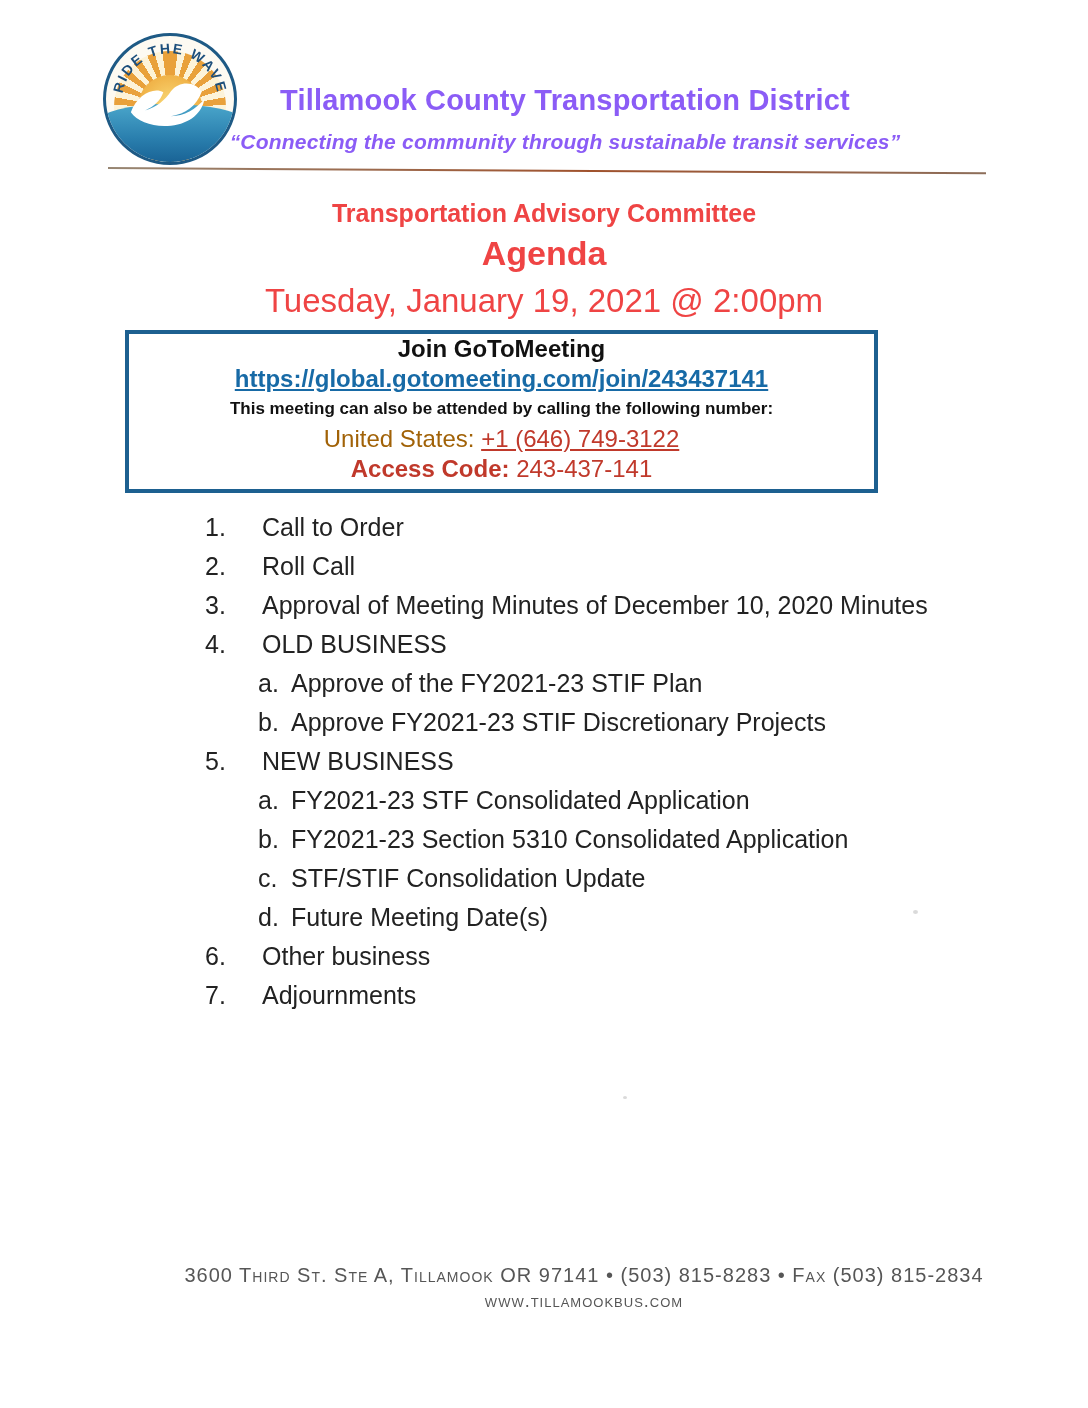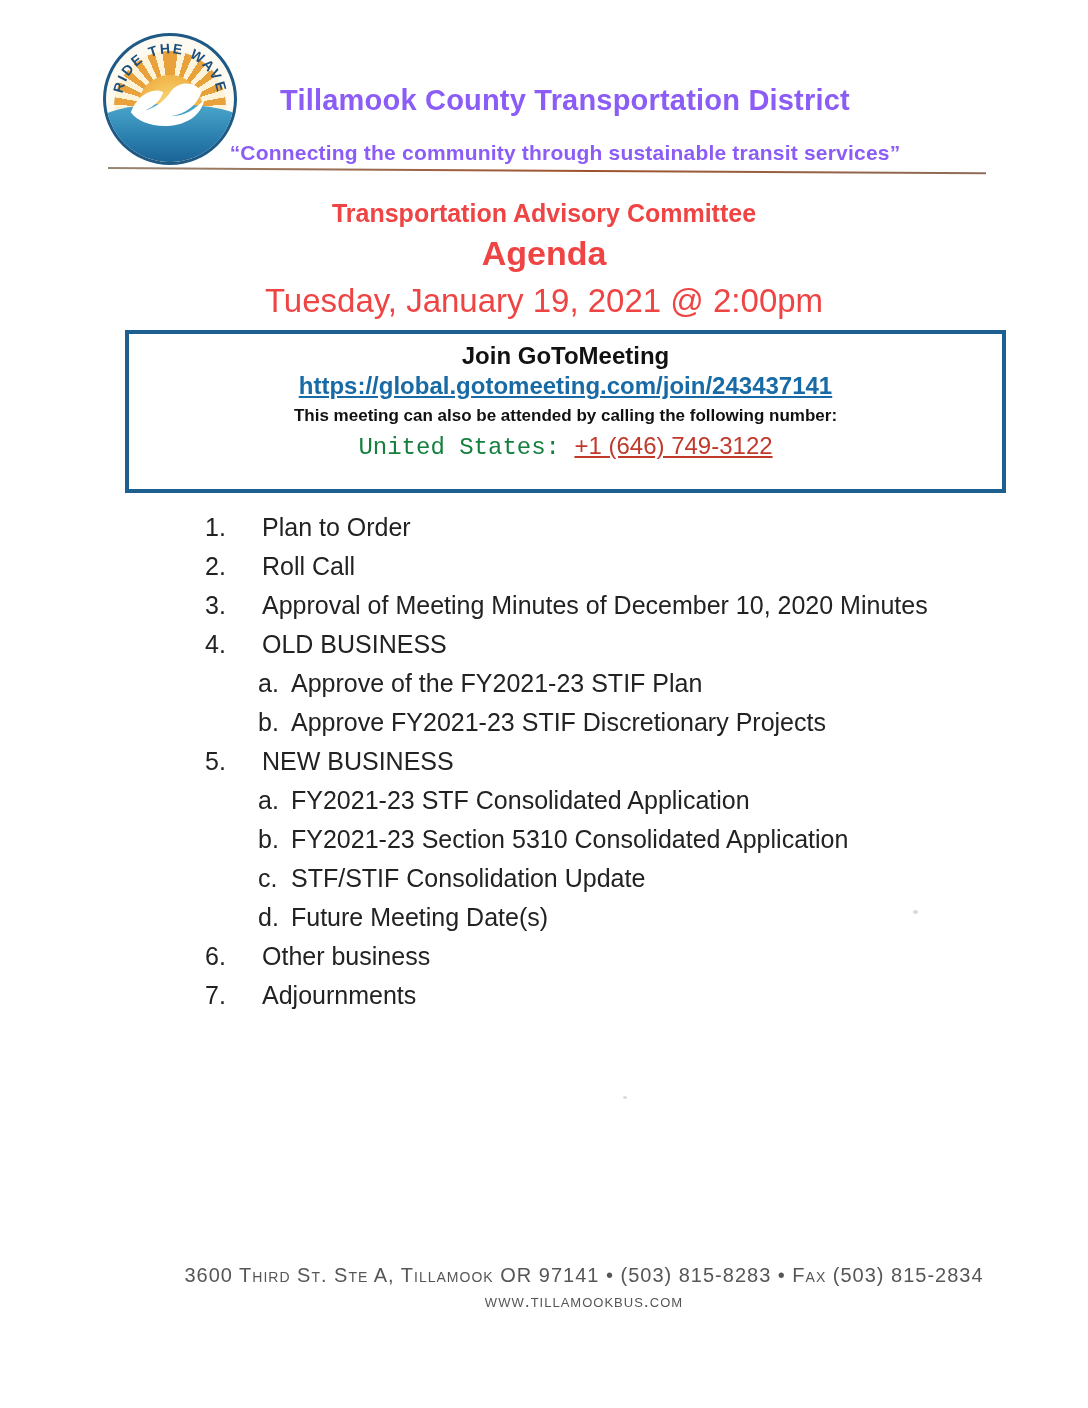--- a/index.html
+++ b/index.html
@@ -28,43 +28,43 @@
   .water{
     position:absolute;left:-6%;bottom:-4px;width:112%;height:49%;
     background:linear-gradient(180deg,#4aa6cb 0%,#2a7fae 55%,#175f92 100%);
     border-radius:48% 52% 0 0 / 30% 26% 0 0;
   }
   .wave-svg,.arc-svg{position:absolute;inset:0;width:100%;height:100%;}
 
   
   .header-text{position:absolute;left:225px;top:84px;width:680px;text-align:center;color:#8b5cf6;}
   .org-name{font-size:29px;font-weight:bold;letter-spacing:0.2px;}
-  .tagline{font-size:21px;font-weight:bold;margin-top:24px;letter-spacing:0.2px;}
+  .tagline{font-size:21px;font-weight:bold;font-style:italic;margin-top:13px;letter-spacing:0.2px;}
   .divider{
     position:absolute;left:108px;top:167px;width:878px;height:2px;
     background:linear-gradient(90deg,#978673 0%,#a0522d 55%,#8d6e5a 100%);
     transform:rotate(0.35deg);transform-origin:left center;
   }
 
   
   .title-block{position:absolute;left:0;top:199px;width:1088px;text-align:center;color:#ef4444;}
   .committee{font-size:25px;font-weight:bold;}
   .doc-type{font-size:34px;font-weight:bold;margin-top:6px;}
   .datetime{font-size:33px;margin-top:9px;}
 
   
   .meeting-box{
-    position:absolute;left:125px;top:330px;width:881px;height:163px;box-sizing:border-box;
-    border:4px solid #1d6090;text-align:center;padding-top:7px;
+    position:absolute;left:125px;top:330px;width:753px;height:163px;box-sizing:border-box;
+    border:4px solid #1d6090;text-align:center;padding-top:0;
   }
   .mb-line{font-size:24px;line-height:30px;}
   .mb-heading{font-weight:bold;color:#111;}
   .mb-link{font-weight:bold;color:#176aa6;text-decoration:underline;}
   .mb-intro{font-weight:bold;color:#111;font-size:17px;}
-  .mb-phone{color:#15803d;font-family:Liberation Mono, monospace;}
+  .mb-phone{color:#a16207;}
   .mb-phone-num{color:#c0392b;text-decoration:underline;}
   .mb-access-label{color:#c0392b;font-weight:bold;}
   .mb-access{color:#c0392b;}
 
   
   .agenda{position:absolute;left:205px;top:513px;width:780px;font-size:25px;color:#222;}
   .row{display:flex;margin-bottom:11px;line-height:28px;}
   .row .num{width:57px;flex:0 0 57px;}
   .subrow{display:flex;margin-left:53px;margin-bottom:11px;line-height:28px;}
   .subrow .letter{width:33px;flex:0 0 33px;}
@@ -126,26 +126,29 @@
     <div class="datetime">Tuesday, January 19, 2021 @ 2:00pm</div>
   </div>
 
   <div class="meeting-box">
     <div class="mb-line mb-heading">Join GoToMeeting</div>
     <div class="mb-line"><span class="mb-link">https://global.gotomeeting.com/join/243437141</span></div>
     <div class="mb-line mb-intro">This meeting can also be attended by calling the following number:</div>
     <div class="mb-line">
       <span class="mb-phone">United States: </span><span class="mb-phone-num">+1 (646) 749-3122</span>
     </div>
+    <div class="mb-line">
+      <span class="mb-access-label">Access Code: </span><span class="mb-access">243-437-141</span>
+    </div>
   </div>
 
   <div class="agenda">
     <div class="row">
       <span class="num">1.</span>
-      <span>Plan to Order</span>
+      <span>Call to Order</span>
     </div>
     <div class="row">
       <span class="num">2.</span>
       <span>Roll Call</span>
     </div>
     <div class="row">
       <span class="num">3.</span>
       <span>Approval of Meeting Minutes of December 10, 2020 Minutes</span>
     </div>
     <div class="row">

